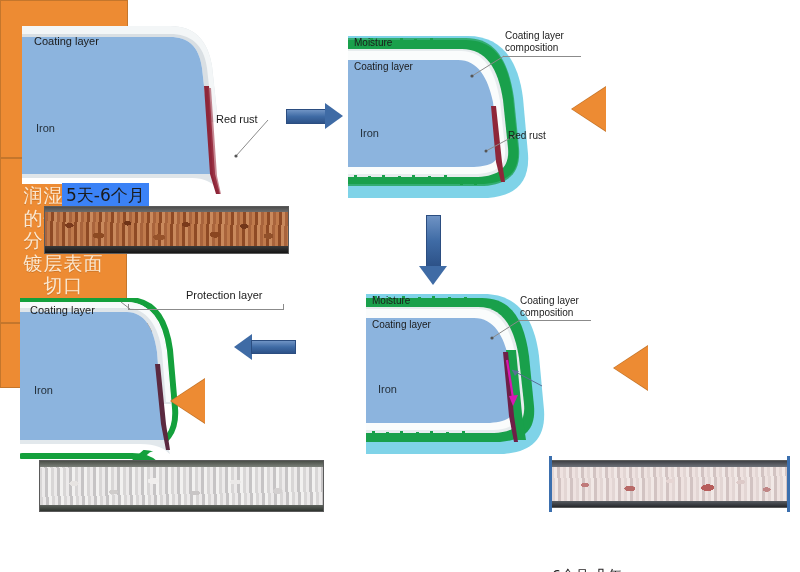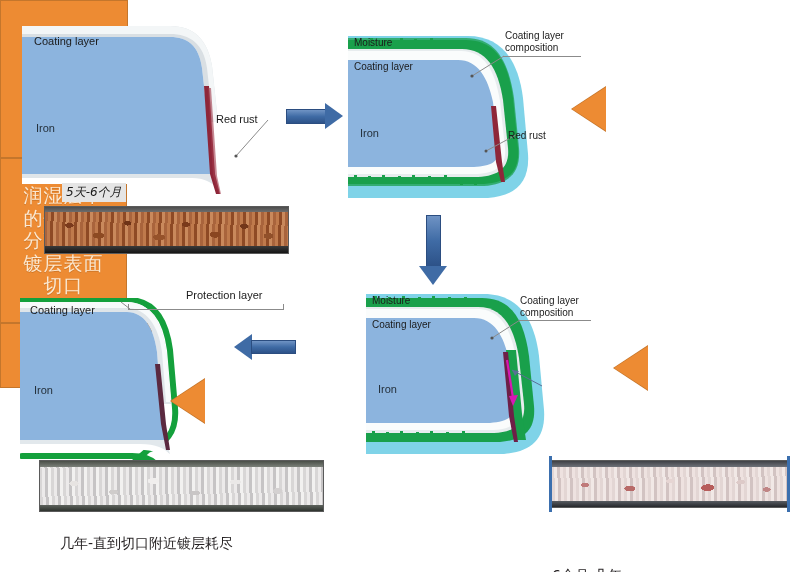--- a/index.html
+++ b/index.html
@@ -131,25 +131,24 @@
   .ph-tick{position:absolute;width:3px;background:#3b6fae;}
 
   
   .cap{
     position:absolute;
     font-family:"DejaVu Sans","Liberation Sans",sans-serif;
     font-size:14px;color:#231f20;white-space:nowrap;
   }
   .cap-box{
     position:absolute;
-    background:#e5e5e5;
+    background:#3b82f6;
     font-family:"DejaVu Sans","Liberation Sans",sans-serif;
-    font-size:12px;color:#1b1b1b;white-space:nowrap;
+    font-size:17px;color:#1b1b1b;white-space:nowrap;
     padding:1px 4px;
-    font-style:italic;
   }
 
   
   .leader{position:absolute;background:#8b8b8b;}
   .leader-h{height:1px;}
   .leader-v{width:1px;}
   svg.lead{position:absolute;overflow:visible;}
 </style>
 </head>
 <body>
@@ -399,15 +398,14 @@
       </span>
     </div>
   </div>
 
   <div class="photo ph-grey" style="left:39px;top:460px;width:285px;height:52px;">
     <div class="grain"></div>
     <div class="edge-top"></div>
     <div class="edge-bot"></div>
   </div>
 
-  <div class="cap" style="left:60px;top:535px;">几年-直到切口附近镀层耗尽</div>
 
 </div>
 
 </body></html>

